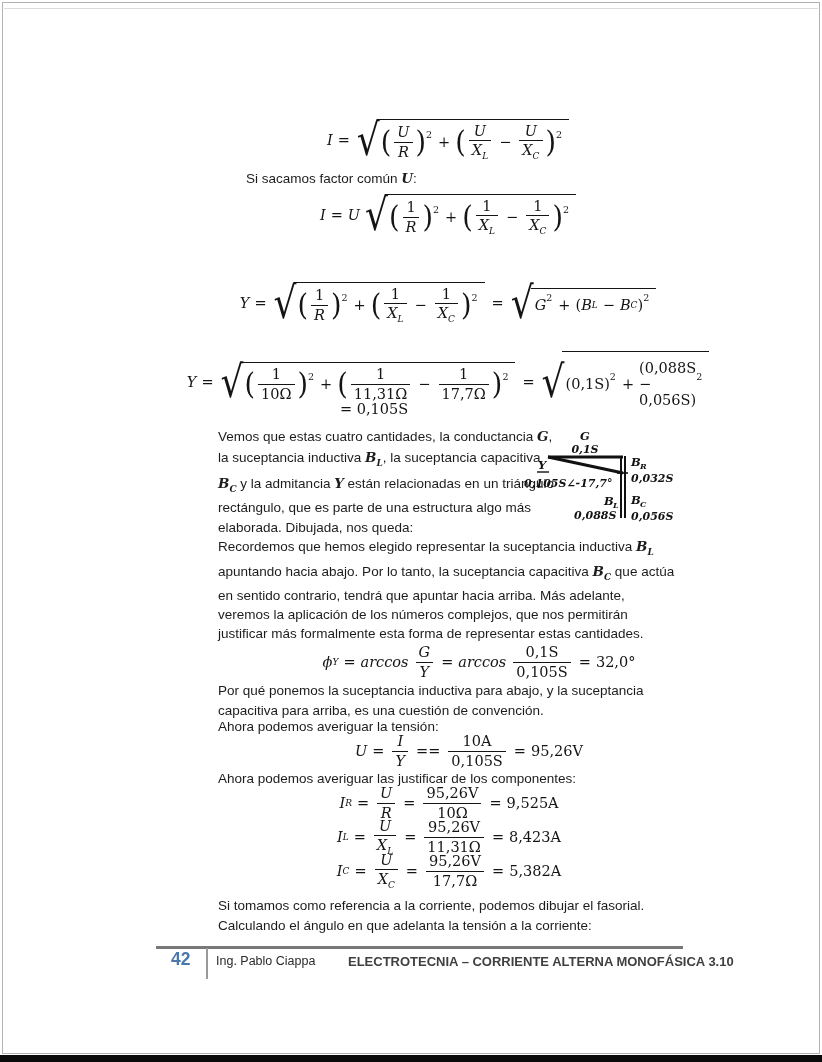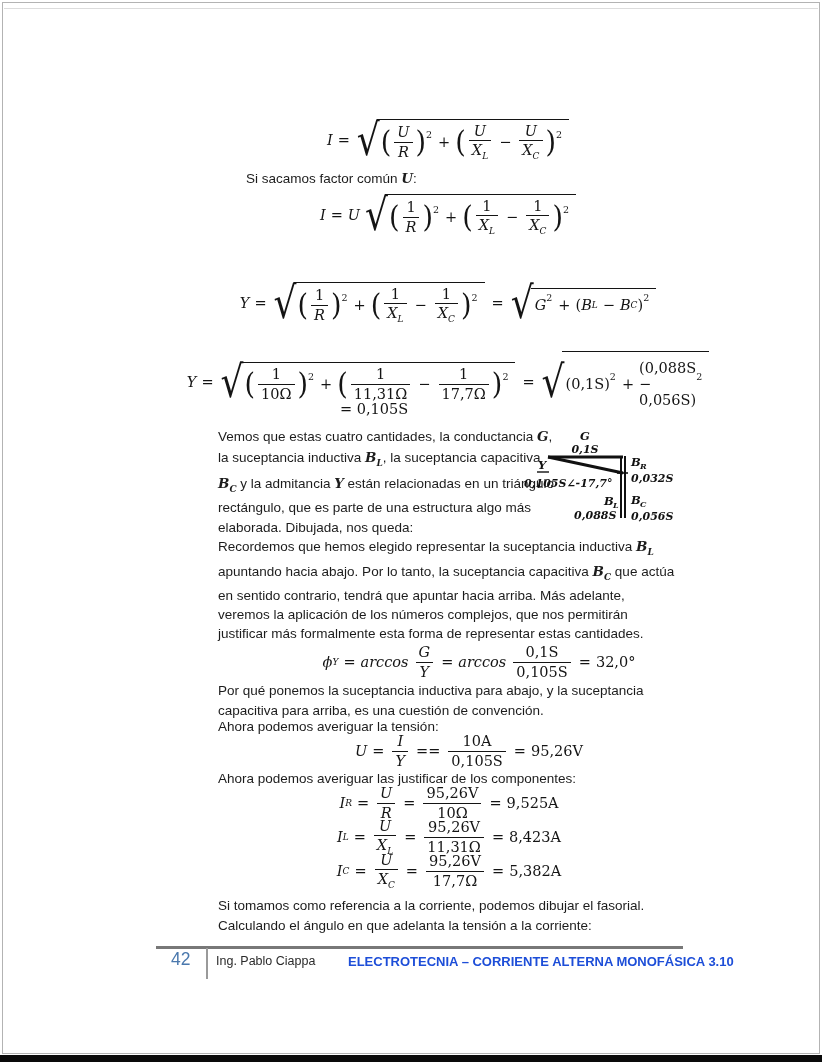--- a/index.html
+++ b/index.html
@@ -33,23 +33,23 @@
   .dsvg text{font-family:"DejaVu Serif",serif;font-weight:bold;font-style:italic;
              font-size:11.5px;fill:#111;}
   .dsvg text.small{font-size:8px;}
   .dsvg line{stroke:#111;}
 
   .f4b{position:absolute;left:340px;top:401px;font-family:"DejaVu Serif",serif;
        font-size:14.5px;color:#141414;}
 
   .footer-rule{position:absolute;left:156px;top:946px;width:527px;height:3px;background:#787878;}
   .footer-sep{position:absolute;left:206px;top:948px;width:2px;height:31px;background:#9a9a9a;}
-  .pagenum{position:absolute;left:171px;top:949px;font-size:17.5px;font-weight:normal;color:#4a78ad;}
+  .pagenum{position:absolute;left:171px;top:949px;font-size:17.5px;font-weight:bold;color:#4a78ad;}
   .author{position:absolute;left:216px;top:954px;font-size:12.5px;color:#2a2a2a;}
-  .ftitle{position:absolute;left:348px;top:954px;font-size:13px;font-weight:bold;color:#1d4ed8;}
+  .ftitle{position:absolute;left:348px;top:954px;font-size:13px;font-weight:bold;color:#404040;}
 </style>
 </head>
 <body>
 
 <div id="page">
   <div class="frame"></div>
   <div class="topline2"></div>
 
   <div class="blk fline" style="top:114px;height:52px;">
     <span class="it">I</span>

